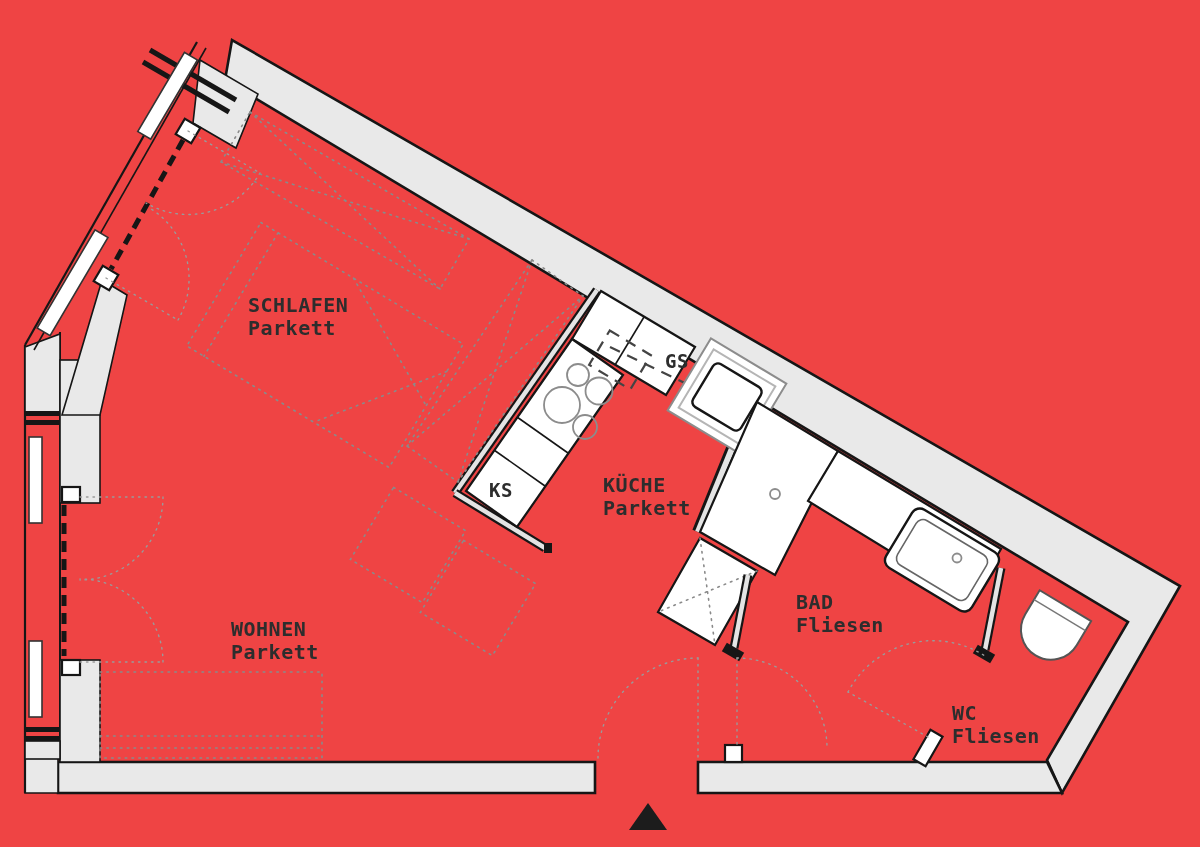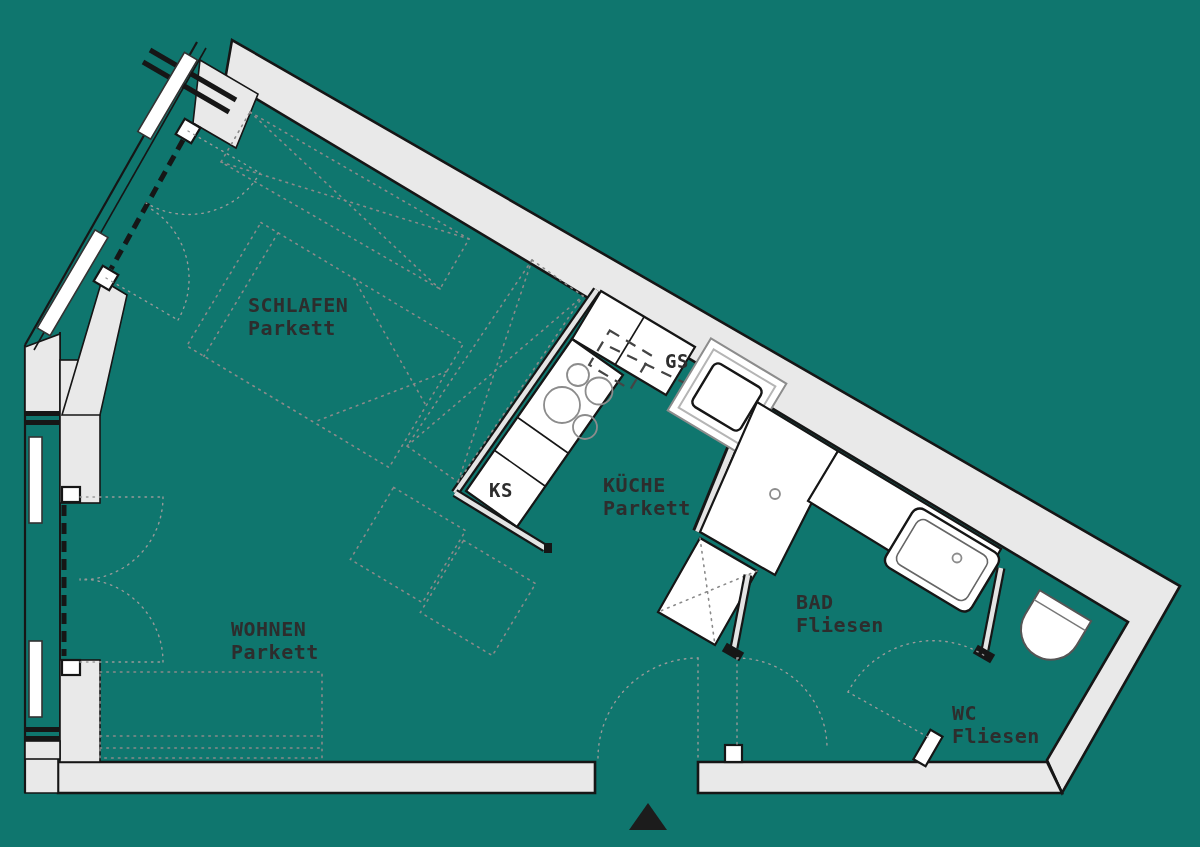--- a/index.html
+++ b/index.html
@@ -1,16 +1,16 @@
 <!DOCTYPE html>
 <html><head>
 <meta charset="utf-8">
 <style>
   html,body{margin:0;padding:0;background:#ffffff;}
-  .stage{position:relative;width:1200px;height:847px;background:#0f766e;overflow:hidden;
+  .stage{position:relative;width:1200px;height:847px;background:#ef4444;overflow:hidden;
          font-family:"DejaVu Sans Mono","Liberation Mono",monospace;}
   svg{display:block}
   text.room{font-family:"DejaVu Sans Mono","Liberation Mono",monospace;
             font-size:20px;font-weight:600;fill:#2d2d2d;letter-spacing:0.5px;}
   text.small{font-family:"DejaVu Sans Mono","Liberation Mono",monospace;
              font-size:19px;font-weight:700;fill:#2d2d2d;letter-spacing:0.5px;}
   .wall{fill:#e9e9e9;stroke:#161616;stroke-width:2.6;stroke-linejoin:miter;}
   .wallthin{fill:#e9e9e9;stroke:#161616;stroke-width:1.6;}
   .blackline{stroke:#161616;fill:none;}
   .fixture{fill:#ffffff;stroke:#161616;stroke-width:2.2;}

